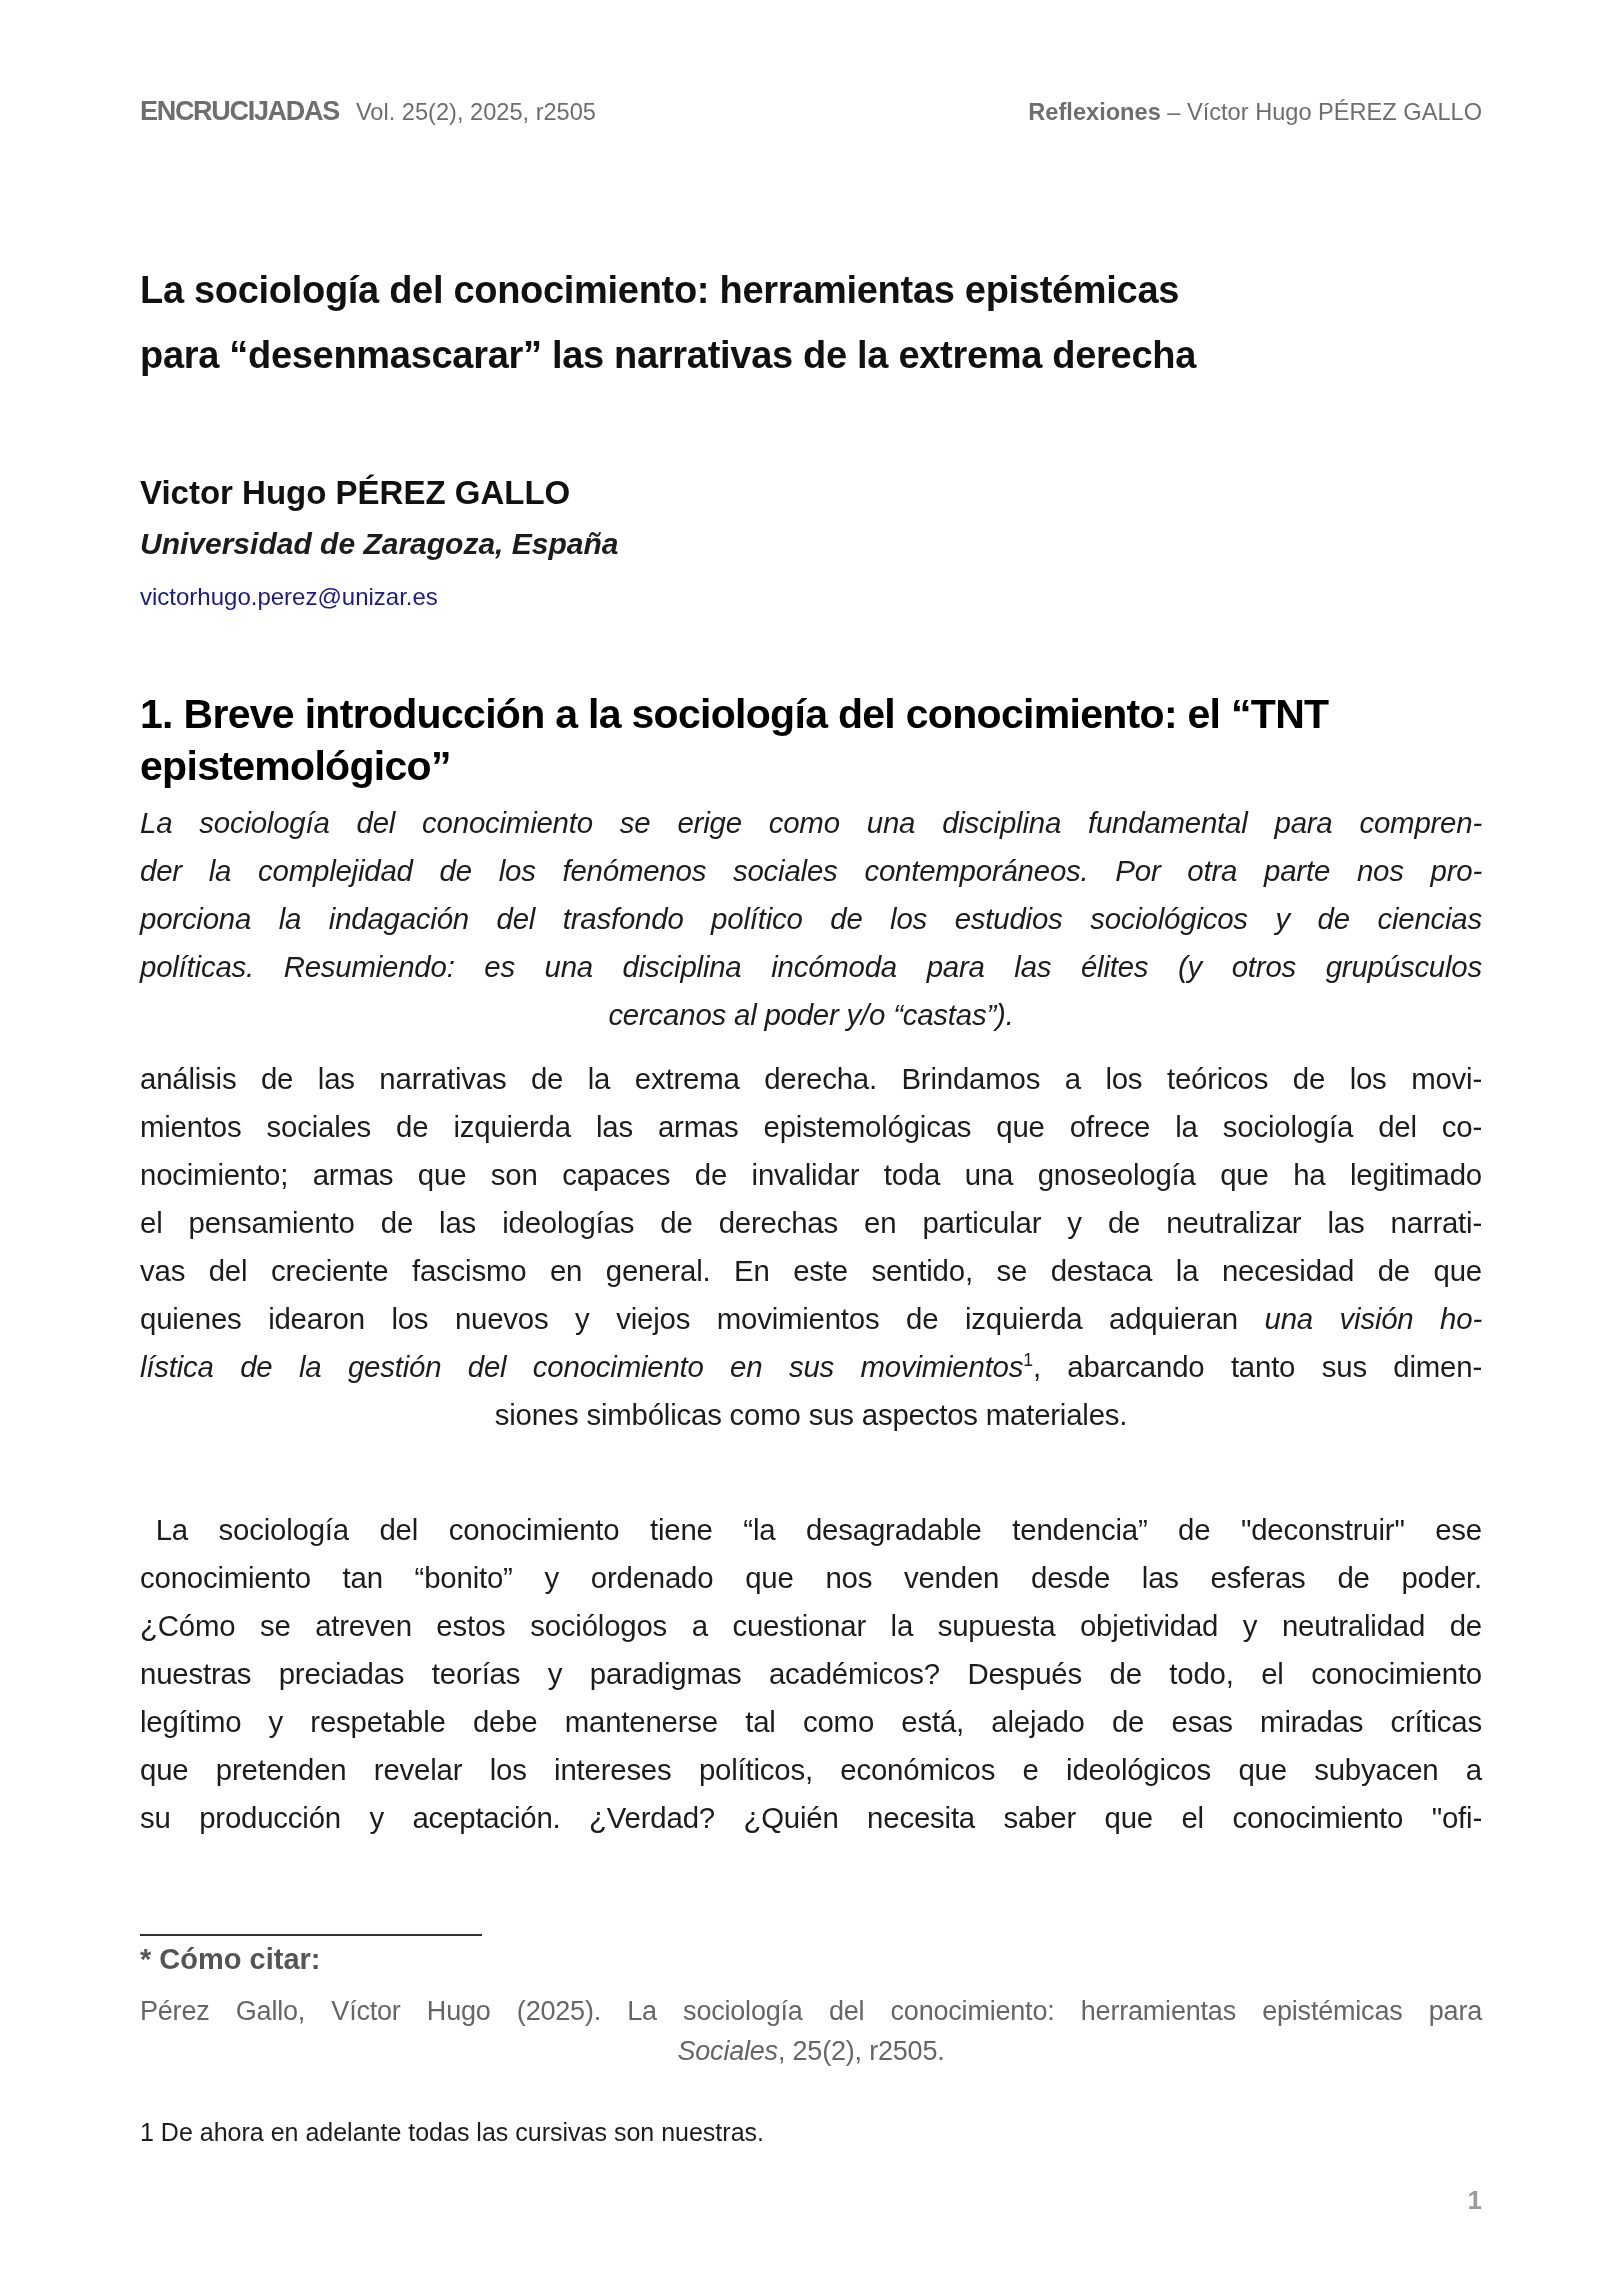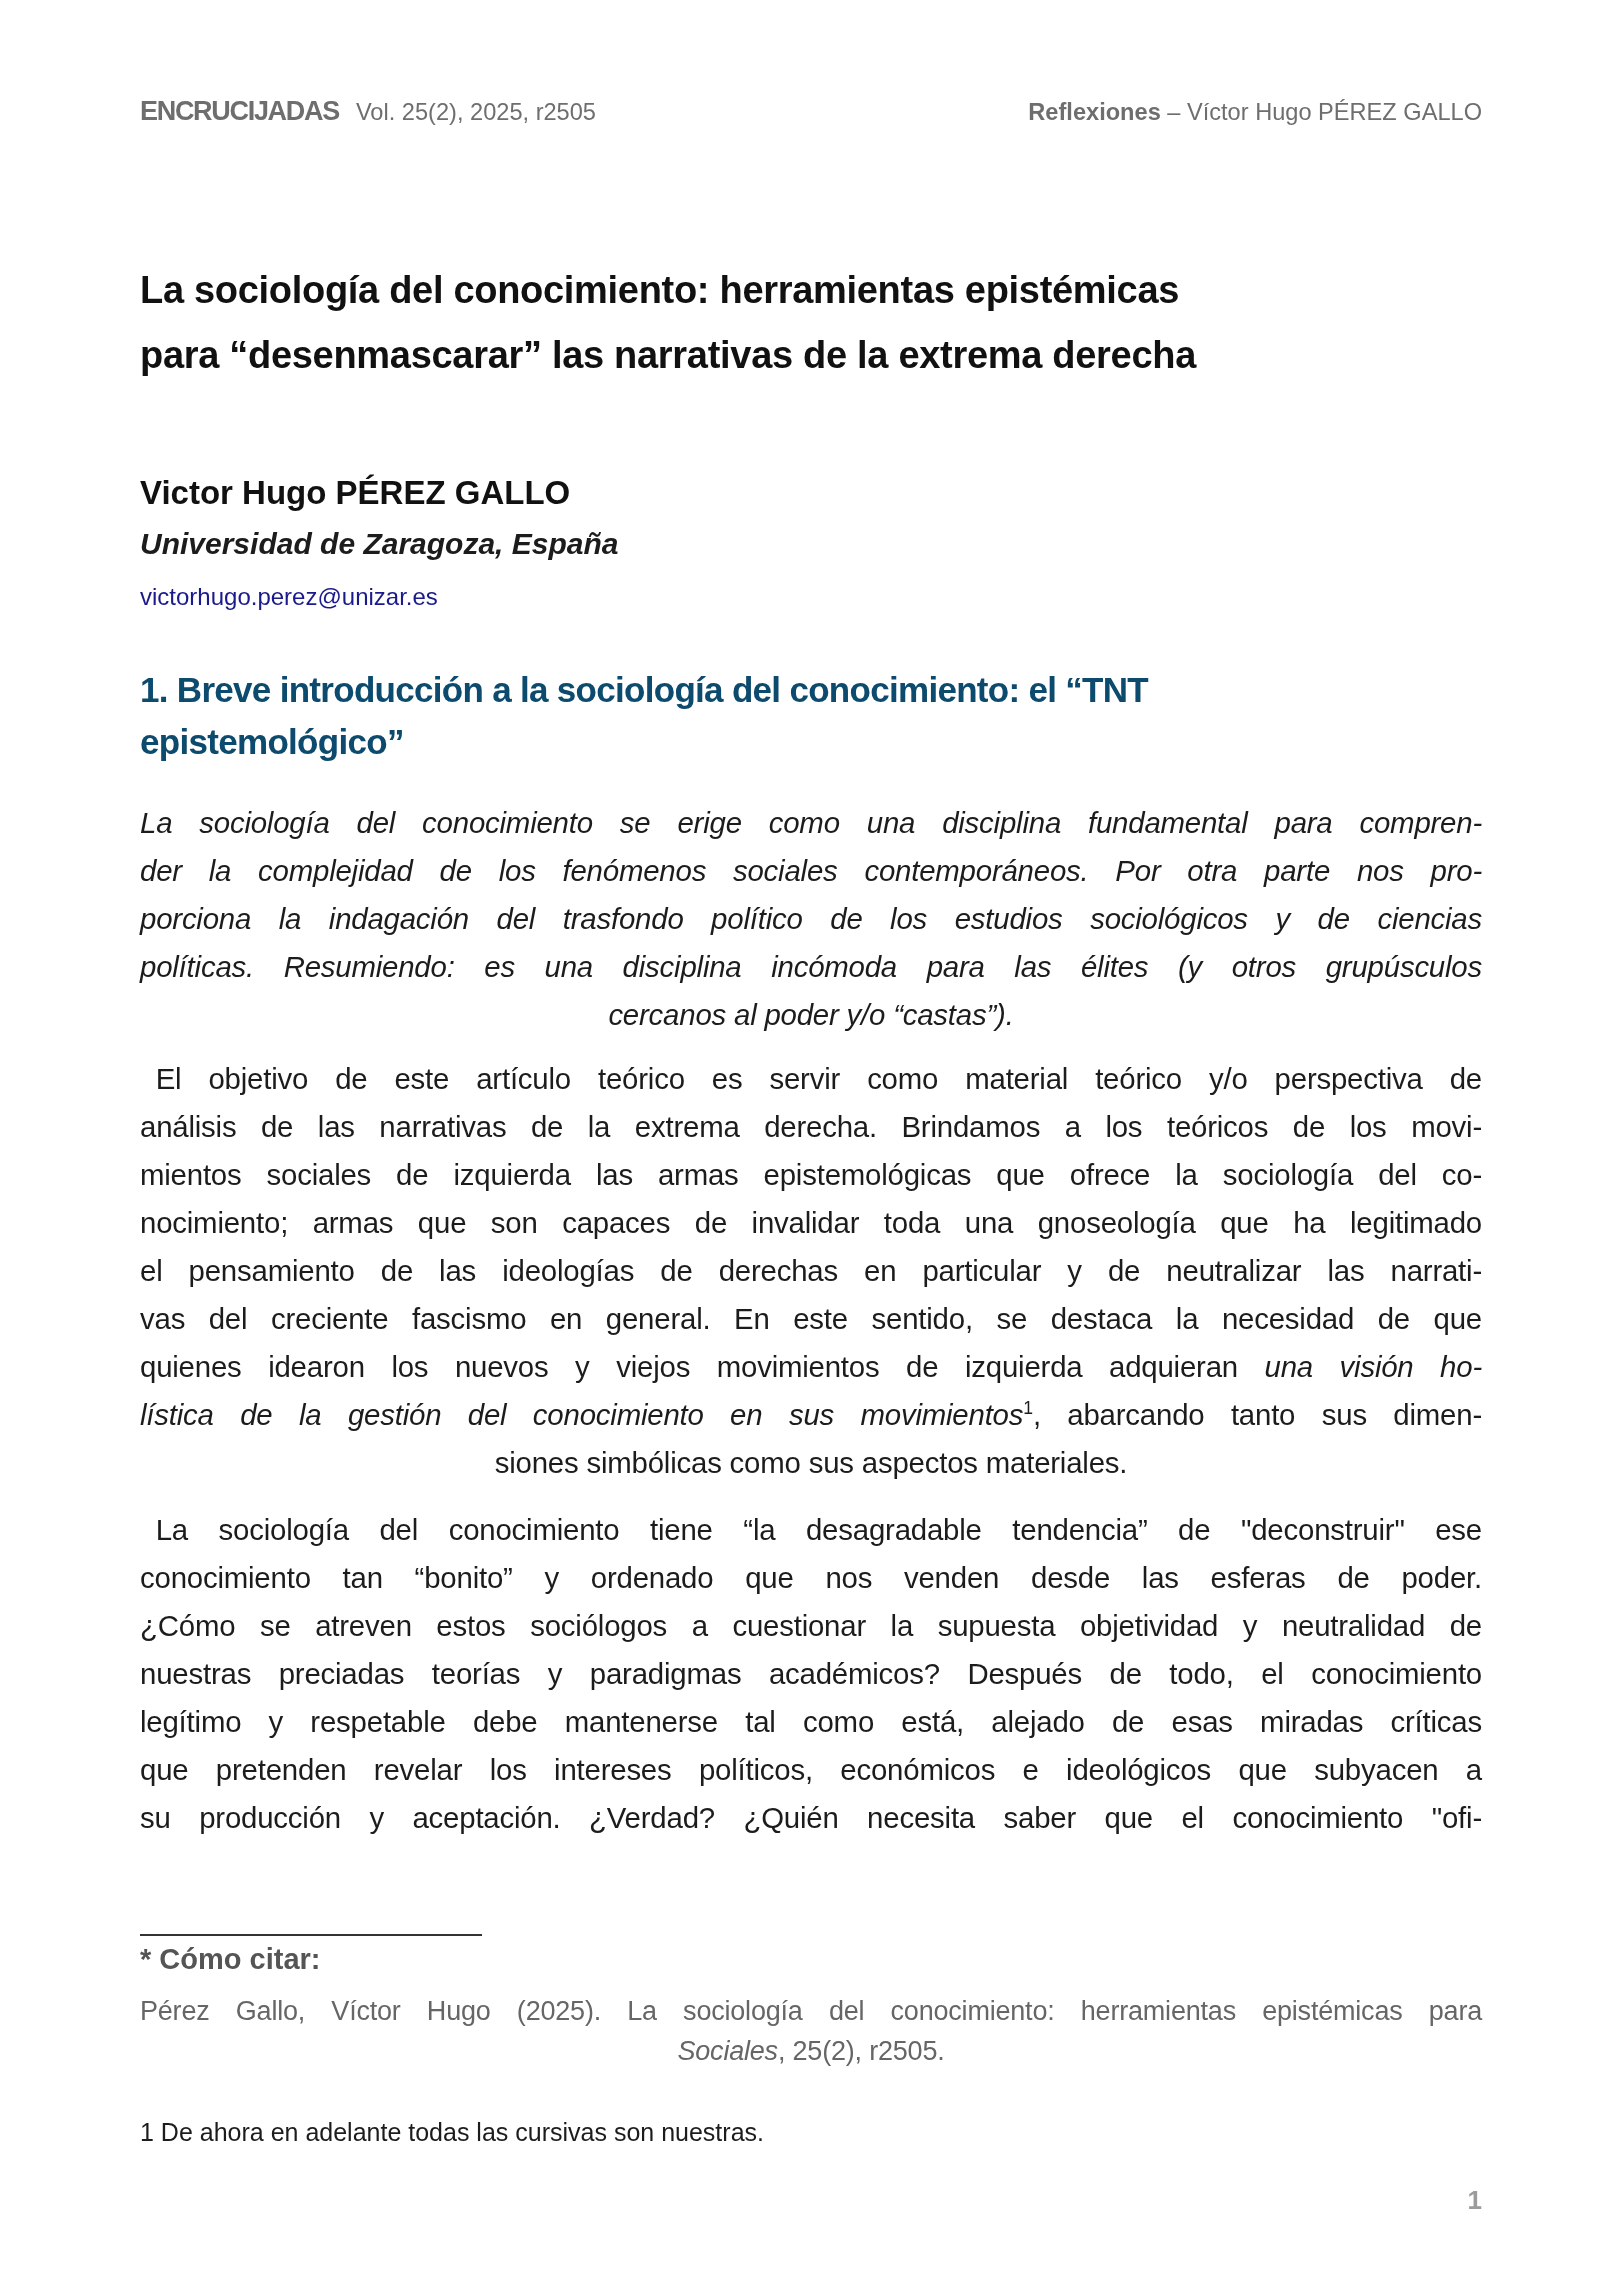--- a/index.html
+++ b/index.html
@@ -28,23 +28,23 @@
     font-size:38px; font-weight:bold; line-height:65px;
     color:#111111; letter-spacing:-0.3px;
   }
   .title .tline{white-space:nowrap;}
   
   .author-name{position:absolute; top:474px; left:140px; font-size:33px; font-weight:bold; color:#111111;}
   .affiliation{position:absolute; top:527px; left:140px; font-size:30px; font-style:italic; color:#1c1c1c;font-weight:bold;}
   .email{position:absolute; top:583px; left:140px; font-size:24px; color:#1a1a8c; text-decoration:none;}
   
   .heading1{
-    position:absolute; top:664px; left:140px; width:1342px;
-    font-size:35px; font-weight:bold; line-height:52px;
-    color:#0c4a6e; letter-spacing:-0.7px;
+    position:absolute; top:688px; left:140px; width:1342px;
+    font-size:41px; font-weight:bold; line-height:52px;
+    color:#000000; letter-spacing:-0.7px;
   }
   .heading1 .hline{white-space:nowrap;}
   
   .para{
     position:absolute; left:140px; width:1342px;
     font-size:29.4px; line-height:48px; letter-spacing:-0.2px; color:#1c1c1c;
   }
   .p1{top:799px;font-style:italic;}
   .p2{top:1055px;}
   .p3{top:1506px;}
@@ -93,21 +93,20 @@
 
   <div class="para p1">
     <div class="jline">La sociología del conocimiento se erige como una disciplina fundamental para compren-</div>
     <div class="jline">der la complejidad de los fenómenos sociales contemporáneos. Por otra parte nos pro-</div>
     <div class="jline">porciona la indagación del trasfondo político de los estudios sociológicos y de ciencias</div>
     <div class="jline">políticas. Resumiendo: es una disciplina incómoda para las élites (y otros grupúsculos</div>
     <div class="lline">cercanos al poder y/o “castas”).</div>
   </div>
 
   <div class="para p2">
-    <div class="jline ind">El objetivo de este artículo teórico es servir como material teórico y/o perspectiva de</div>
     <div class="jline">análisis de las narrativas de la extrema derecha. Brindamos a los teóricos de los movi-</div>
     <div class="jline">mientos sociales de izquierda las armas epistemológicas que ofrece la sociología del co-</div>
     <div class="jline">nocimiento; armas que son capaces de invalidar toda una gnoseología que ha legitimado</div>
     <div class="jline">el pensamiento de las ideologías de derechas en particular y de neutralizar las narrati-</div>
     <div class="jline">vas del creciente fascismo en general. En este sentido, se destaca la necesidad de que</div>
     <div class="jline"><span>quienes idearon los nuevos y viejos movimientos de izquierda adquieran </span><span class="it">una visión ho-</span></div>
     <div class="jline"><span class="it">lística de la gestión del conocimiento en sus movimientos</span><sup>1</sup><span>, abarcando tanto sus dimen-</span></div>
     <div class="lline">siones simbólicas como sus aspectos materiales.</div>
   </div>
 

